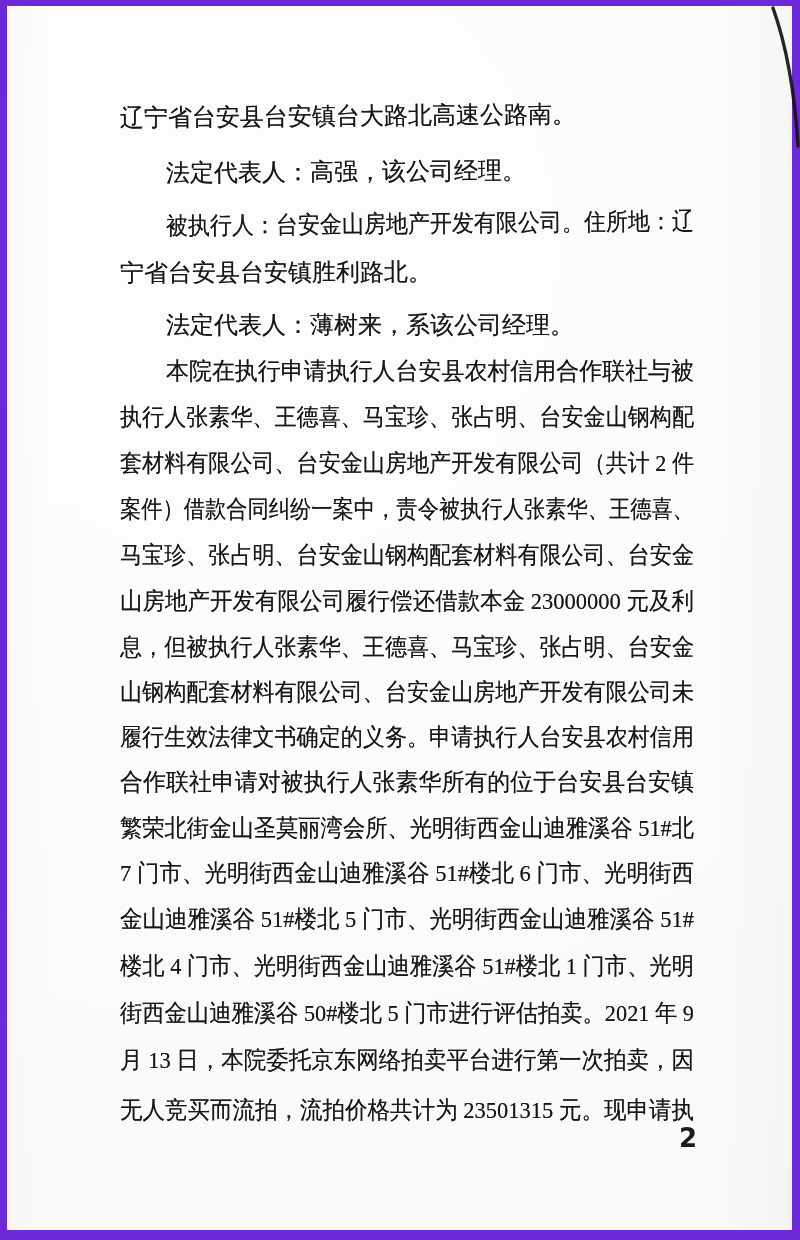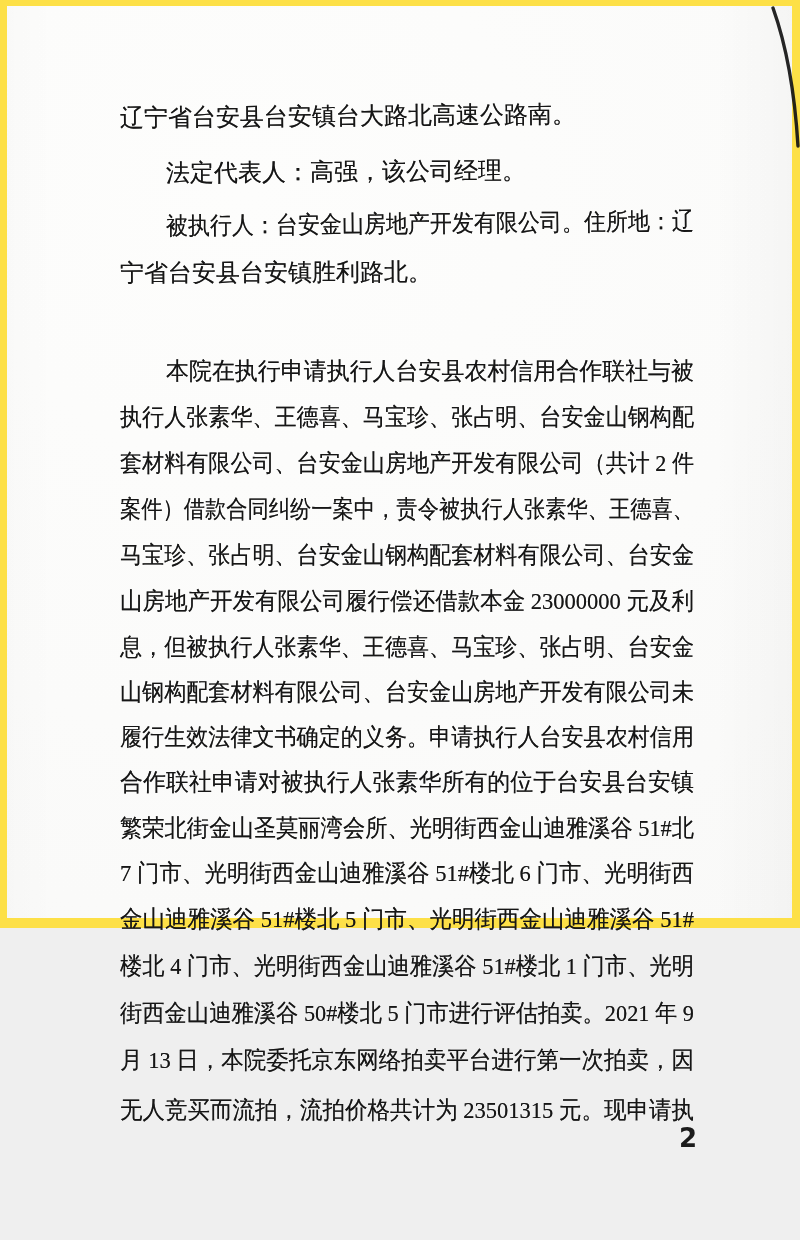--- a/index.html
+++ b/index.html
@@ -7,22 +7,22 @@
     padding: 0;
     width: 800px;
     height: 1240px;
     overflow: hidden;
     background: #efefef;
     font-family: "Liberation Serif", "DejaVu Serif", serif;
   }
   .scan-frame {
     position: relative;
     width: 800px;
-    height: 928px;
-    background: #fde047;
+    height: 1240px;
+    background: #6d28d9;
   }
   .paper {
     position: absolute;
     left: 7px;
     top: 6px;
     right: 8px;
     bottom: 10px;
     background:
       linear-gradient(to right,
         rgba(0,0,0,0.010), rgba(0,0,0,0.0) 6%,
@@ -115,20 +115,21 @@
           <span>公</span>
           <span>司</span>
           <span>。</span>
           <span>住</span>
           <span>所</span>
           <span>地</span>
           <span>：</span>
           <span>辽</span>
         </div>
         <div class="line" style="top: 250px; transform: rotate(-0.2deg); transform-origin: left center;">宁省台安县台安镇胜利路北。</div>
+        <div class="line indent" style="top: 302px;">法定代表人：薄树来，系该公司经理。</div>
         <div class="line indent full" style="top: 348px; transform: scaleX(0.956522); transform-origin: left center;">
           <span>本</span>
           <span>院</span>
           <span>在</span>
           <span>执</span>
           <span>行</span>
           <span>申</span>
           <span>请</span>
           <span>执</span>
           <span>行</span>

